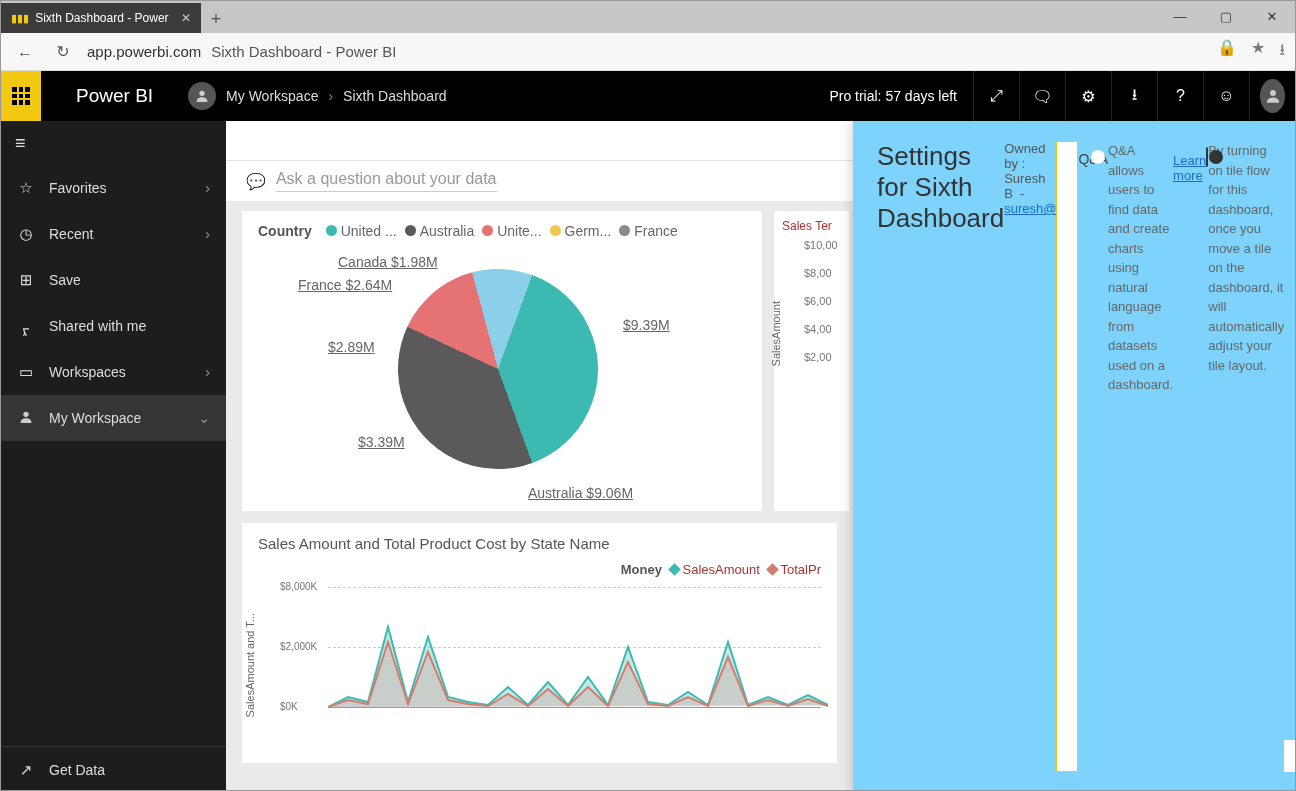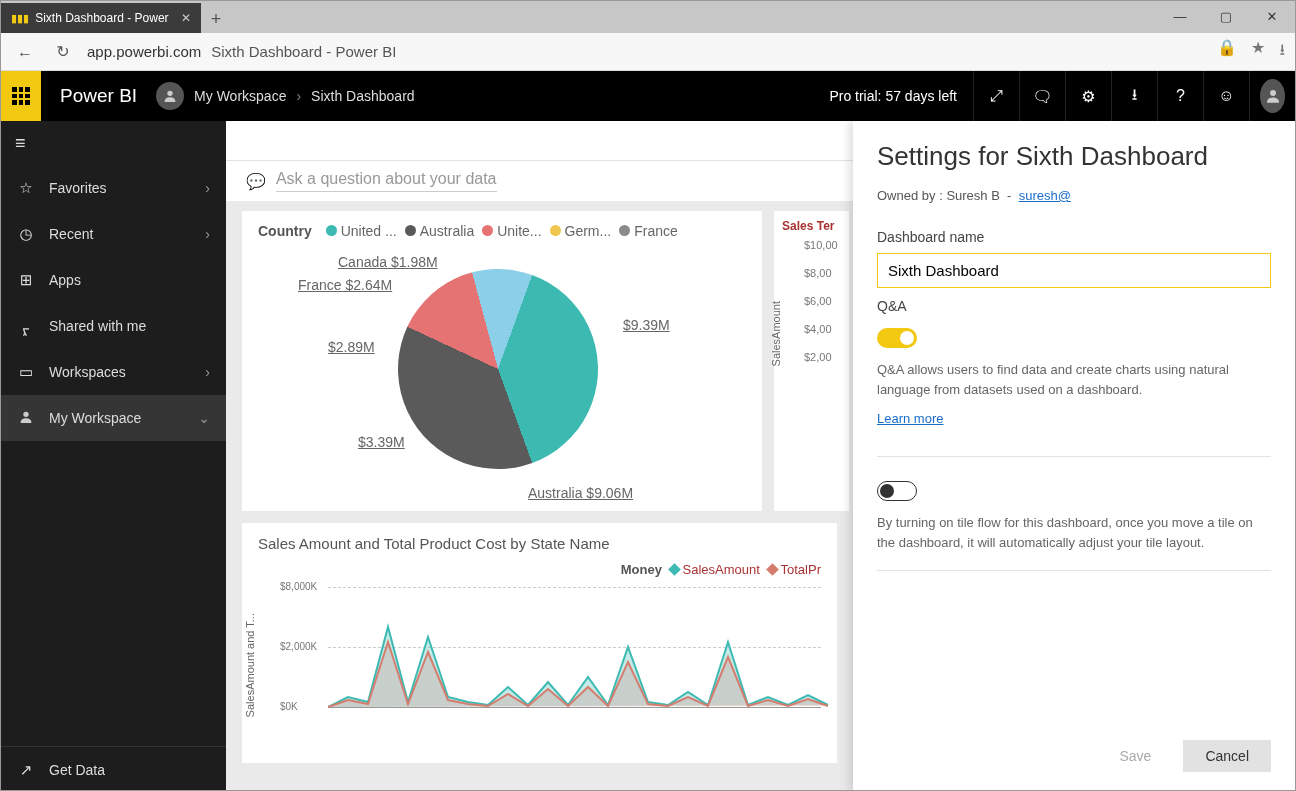--- a/index.html
+++ b/index.html
@@ -19,21 +19,21 @@
 .url { flex: 1; font-size: 15px; color: #333; display: flex; gap: 10px; align-items: center; }
 .url .host { color: #333; }
 .url .title { color: #555; }
 .addrbar .right { display: flex; gap: 14px; color: #777; }
 
 
 .app-header { height: 50px; background: #000; color: #fff; display: flex; align-items: center; }
 .waffle { width: 40px; height: 50px; background: #f2c811; display: flex; align-items: center; justify-content: center; cursor: pointer; }
 .waffle-grid { width: 18px; height: 18px; display: grid; grid-template-columns: 1fr 1fr 1fr; gap: 2px; }
 .waffle-grid span { background: #000; }
-.brand { font-size: 19px; padding: 0 19px; font-weight: 400; }
+.brand { font-size: 19px; padding: 0 35px; font-weight: 400; }
 .avatar-sm { width: 28px; height: 28px; border-radius: 50%; background: #555; display: flex; align-items: center; justify-content: center; }
 .breadcrumb { display: flex; align-items: center; gap: 10px; font-size: 14px; color: #ddd; }
 .breadcrumb .chev { color: #888; }
 .hdr-spacer { flex: 1; }
 .trial { font-size: 14px; padding: 0 16px; }
 .hdr-icons { display: flex; }
 .hdr-icons .hicon { width: 46px; height: 50px; display: flex; align-items: center; justify-content: center; border-left: 1px solid #222; font-size: 16px; cursor: pointer; }
 .avatar-hdr { width: 34px; height: 34px; border-radius: 50%; background: #555; margin: 0 10px; display: flex; align-items: center; justify-content: center; }
 
 
@@ -63,35 +63,35 @@
 .tile3 { width: 595px; height: 240px; }
 
 .legend { font-size: 14px; color: #666; display: flex; flex-wrap: wrap; gap: 8px; align-items: center; }
 .legend b { color: #555; font-weight: 600; margin-right: 6px; }
 .dot { width: 11px; height: 11px; border-radius: 50%; display: inline-block; margin-right: 4px; }
 
 .pie-wrap { position: relative; width: 480px; height: 240px; }
 .pie { width: 200px; height: 200px; border-radius: 50%; position: absolute; left: 140px; top: 30px; background: conic-gradient(#3cbab2 0deg 140deg, #5a5a5a 140deg 275deg, #e57373 275deg 325deg, #efc74f 325deg 5deg, #8a8a8a 5deg 45deg, #8bcfe8 45deg 75deg); transform: rotate(20deg); }
 .pie-label { position: absolute; font-size: 14px; color: #666; white-space: nowrap; text-decoration: underline; }
 
-.salesbar { color: #a33; font-size: 12px; font-weight: 700; }
+.salesbar { color: #a33; font-size: 12px; font-weight: 400; }
 .ticks { font-size: 11px; color: #777; display: flex; flex-direction: column; gap: 16px; margin-top: 6px; }
 .axis-v { font-size: 11px; color: #666; writing-mode: vertical-rl; transform: rotate(180deg); position: absolute; }
 
 .line-title { font-size: 15px; color: #555; margin-bottom: 10px; }
 .line-legend { font-size: 13px; text-align: right; color: #a33; }
 .line-legend .k { color: #555; font-weight: 600; }
 .line-legend .di { display: inline-block; width: 9px; height: 9px; transform: rotate(45deg); margin: 0 4px; }
 
 .linechart { position: relative; height: 150px; margin-left: 30px; margin-top: 10px; }
 .grid-line { position: absolute; left: 40px; right: 0; border-top: 1px dashed #ccc; font-size: 10px; color: #777; }
 .grid-line span { position: absolute; left: -48px; top: -7px; }
 
 
-.panel { position: absolute; right: 0; top: 0; bottom: 0; width: 442px; background: #ffffff; box-shadow: -3px 0 10px rgba(0,0,0,0.15); padding: 20px 24px; display: flex; flex-direction: column; }
+.panel { position: absolute; right: 0; top: 0; bottom: 0; width: 442px; background: #7dd3fc; box-shadow: -3px 0 10px rgba(0,0,0,0.15); padding: 20px 24px; display: flex; flex-direction: row; }
 .panel h1 { font-size: 26px; font-weight: 300; color: #333; margin-bottom: 16px; }
 .owned { font-size: 13px; color: #555; margin-bottom: 16px; }
 .owned a { color: #1a6eca; text-decoration: underline; }
 .field-label { font-size: 14px; color: #444; margin: 10px 0 8px; }
 .name-input { width: 100%; border: 1px solid #f2c811; padding: 8px 10px; font-size: 15px; outline: none; }
 .toggle { width: 40px; height: 20px; border-radius: 10px; position: relative; cursor: pointer; margin: 6px 0 12px; }
 .toggle.on { background: #f2c811; }
 .toggle.off { background: #fff; border: 1px solid #333; }
 .toggle .knob { width: 14px; height: 14px; border-radius: 50%; background: #fff; position: absolute; top: 3px; }
 .toggle.on .knob { right: 3px; }
@@ -193,21 +193,21 @@
         <span>Favorites</span>
         <span class="chev">›</span>
       </div>
     <div class="sb-item">
         <span class="icon">◷</span>
         <span>Recent</span>
         <span class="chev">›</span>
       </div>
     <div class="sb-item">
         <span class="icon">⊞</span>
-        <span>Apps</span>
+        <span>Save</span>
       </div>
     <div class="sb-item">
         <span class="icon">ᠷ</span>
         <span>Shared with me</span>
       </div>
     <div class="sb-item">
         <span class="icon">▭</span>
         <span>Workspaces</span>
         <span class="chev">›</span>
       </div>
@@ -310,21 +310,20 @@
       </div>
     </div>
 
     <div class="panel">
       <h1>Settings for Sixth Dashboard</h1>
       <div class="owned">
         <span>Owned by :</span>
         <span>Suresh B</span> &nbsp;-&nbsp;
         <a>suresh@</a>
       </div>
-      <div class="field-label">Dashboard name</div>
       <input class="name-input" value="Sixth Dashboard" style="">
       <div class="field-label">Q&amp;A</div>
       <div class="toggle on">
           <div class="knob"></div>
         </div>
       <div class="desc">Q&amp;A allows users to find data and create charts using natural language from datasets used on a dashboard.</div>
       <span class="learn">Learn more</span>
       <div class="hr"></div>
       <div class="toggle off">
           <div class="knob"></div>

